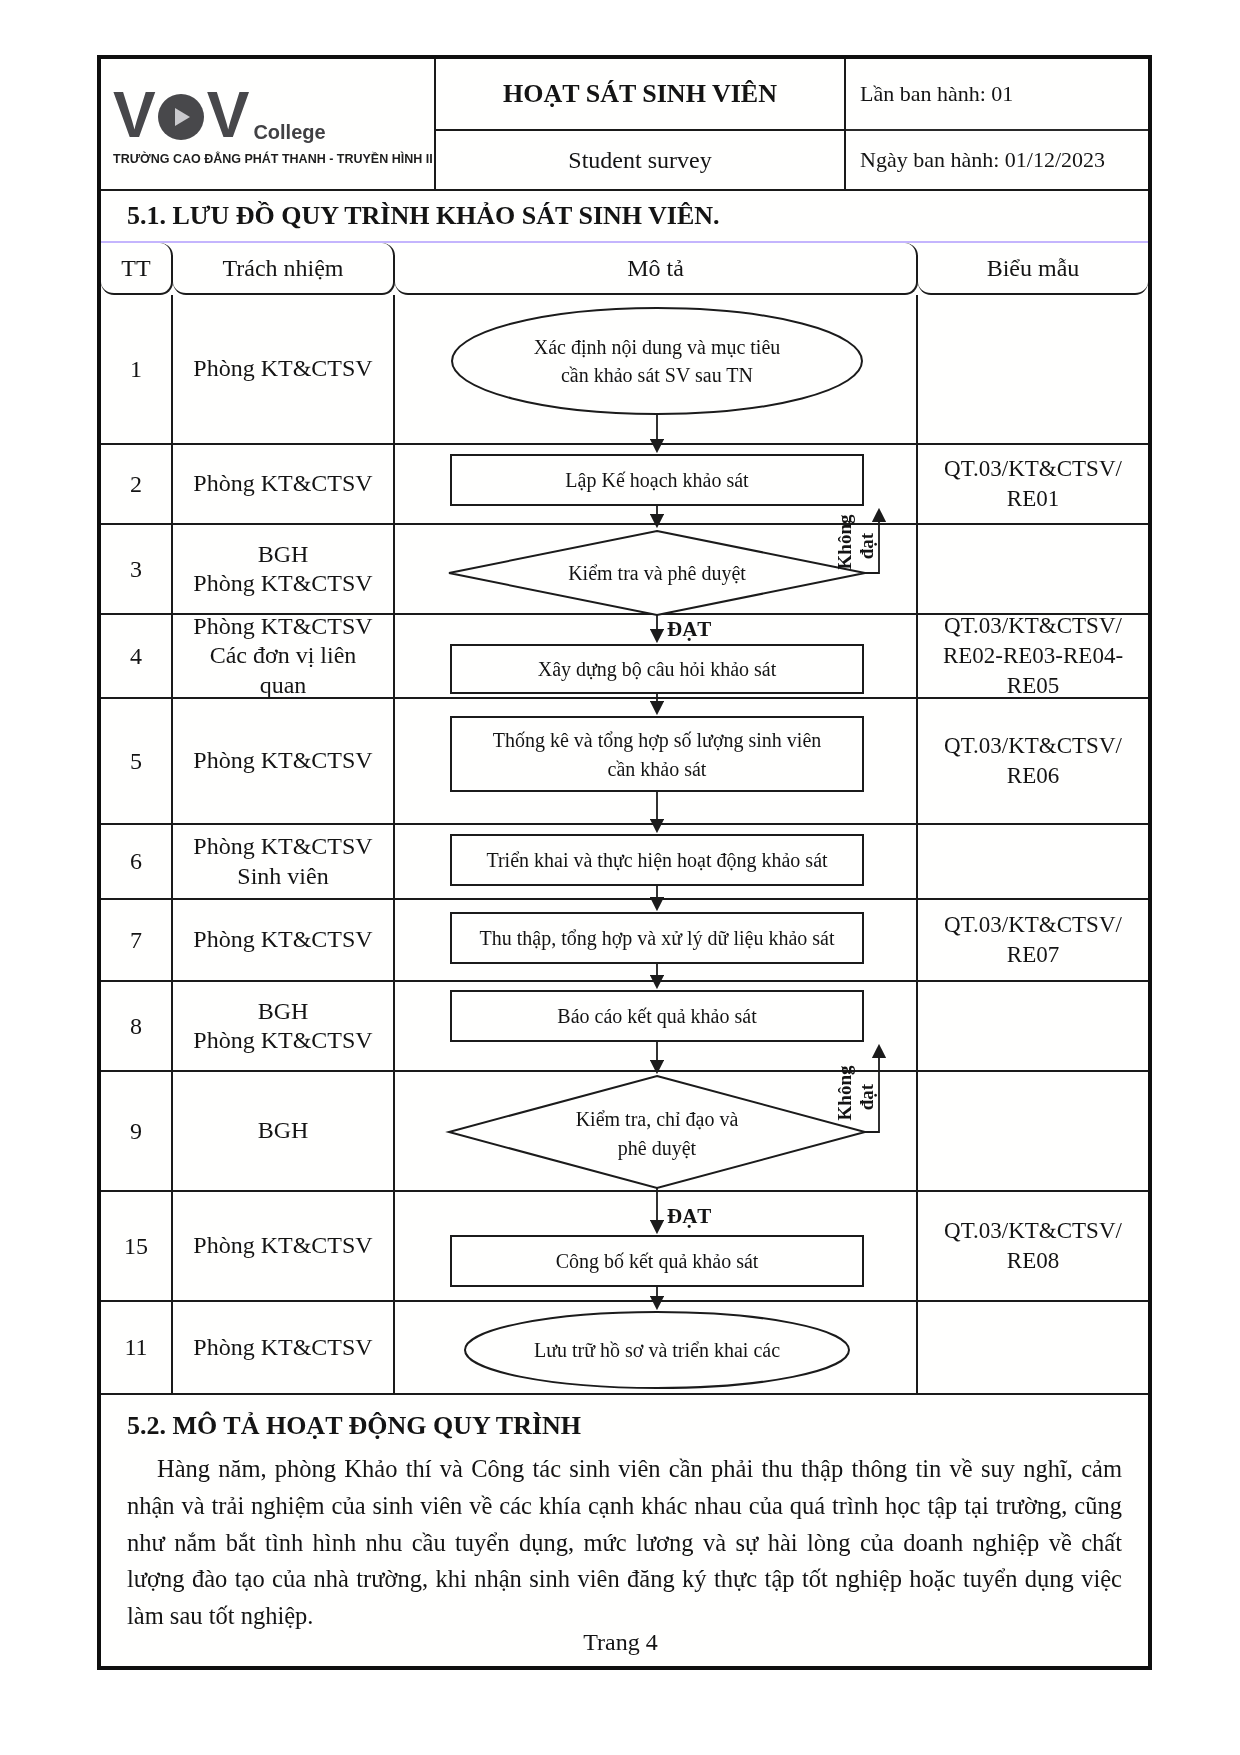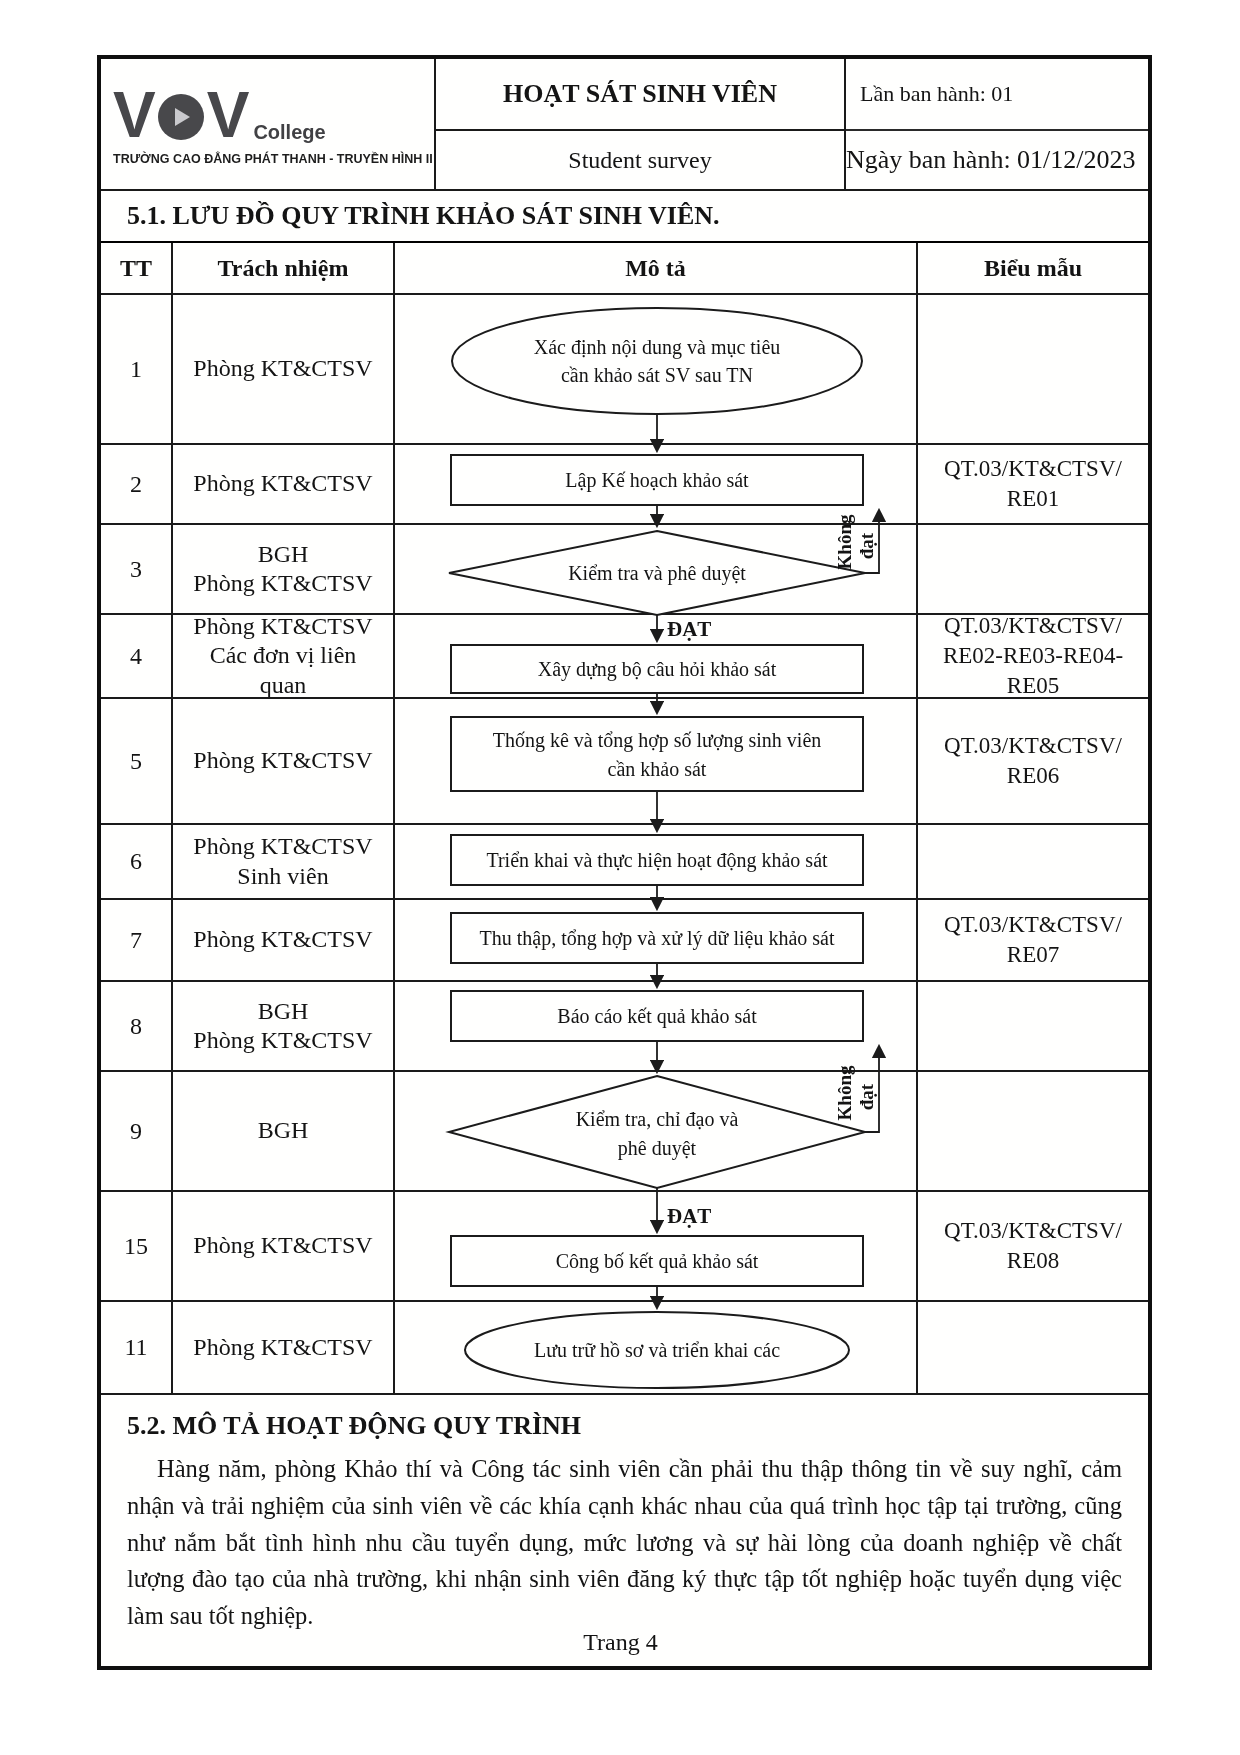--- a/index.html
+++ b/index.html
@@ -23,34 +23,34 @@
              color:#414144; margin-left:7px; padding-bottom:1px; }
   .logo-sub { font-family:"Liberation Sans", sans-serif; font-weight:bold; font-size:12.5px;
               color:#1d1d1d; margin-top:7px; white-space:nowrap; }
   .title-cell { border-right:2px solid #1a1a1a; display:grid; grid-template-rows:72px 1fr; }
   .title-vi { border-bottom:2px solid #1a1a1a; display:flex; align-items:center;
               justify-content:center; font-weight:bold; font-size:26px; }
   .title-en { display:flex; align-items:center; justify-content:center; font-size:24px; }
   .info-cell { display:grid; grid-template-rows:72px 1fr;border-radius:26px; }
   .info-top { border-bottom:2px solid #2a2a2a; display:flex; align-items:center;
               padding-left:14px; font-size:22px; }
-  .info-bot { display:flex; align-items:center; font-size:26px; }
-
-  
-  .bar { height:52px; border-bottom:2px solid #000000; display:flex; align-items:center;
+  .info-bot { display:flex; align-items:center; padding-left:14px; font-size:22px; }
+
+  
+  .bar { height:52px; border-bottom:2px solid #c4b5fd; display:flex; align-items:center;
          padding-left:26px; font-weight:bold; font-size:26px; box-sizing:border-box; }
 
   
   .tbl { display:grid; grid-template-columns:72px 222px 523px 230px;
          grid-template-rows:52px 150px 80px 90px 84px 126px 75px 82px 90px 120px 110px 93px; }
   .cell { border-right:2px solid #1a1a1a; border-bottom:2px solid #1a1a1a;
           display:flex; align-items:center; justify-content:center;
           text-align:center; box-sizing:border-box; overflow:hidden; }
   .cell.last { border-right:none; }
-  .th { font-weight:bold; font-size:24px; }
+  .th { font-weight:normal; font-size:24px;border-radius:13px; }
   .tt-cell { font-size:24px; }
   .resp-cell { font-size:24px; white-space:pre-line; line-height:1.22; }
   .form-cell { font-size:23px; white-space:pre-line; line-height:1.3; }
 
   
   .flow-svg { position:absolute; left:294px; top:234px; width:523px; height:1100px; }
   .fc-shape { fill:#fffffe; stroke:#1b1b1b; stroke-width:2; }
   .fc-line  { fill:none; stroke:#1b1b1b; stroke-width:1.8; marker-end:url(#arrowhead); }
   .fc-text  { font-family:"Liberation Serif", serif; font-size:20px; fill:#141414; }
   .fc-label { font-family:"Liberation Serif", serif; font-size:21px; font-weight:bold; fill:#141414; }

